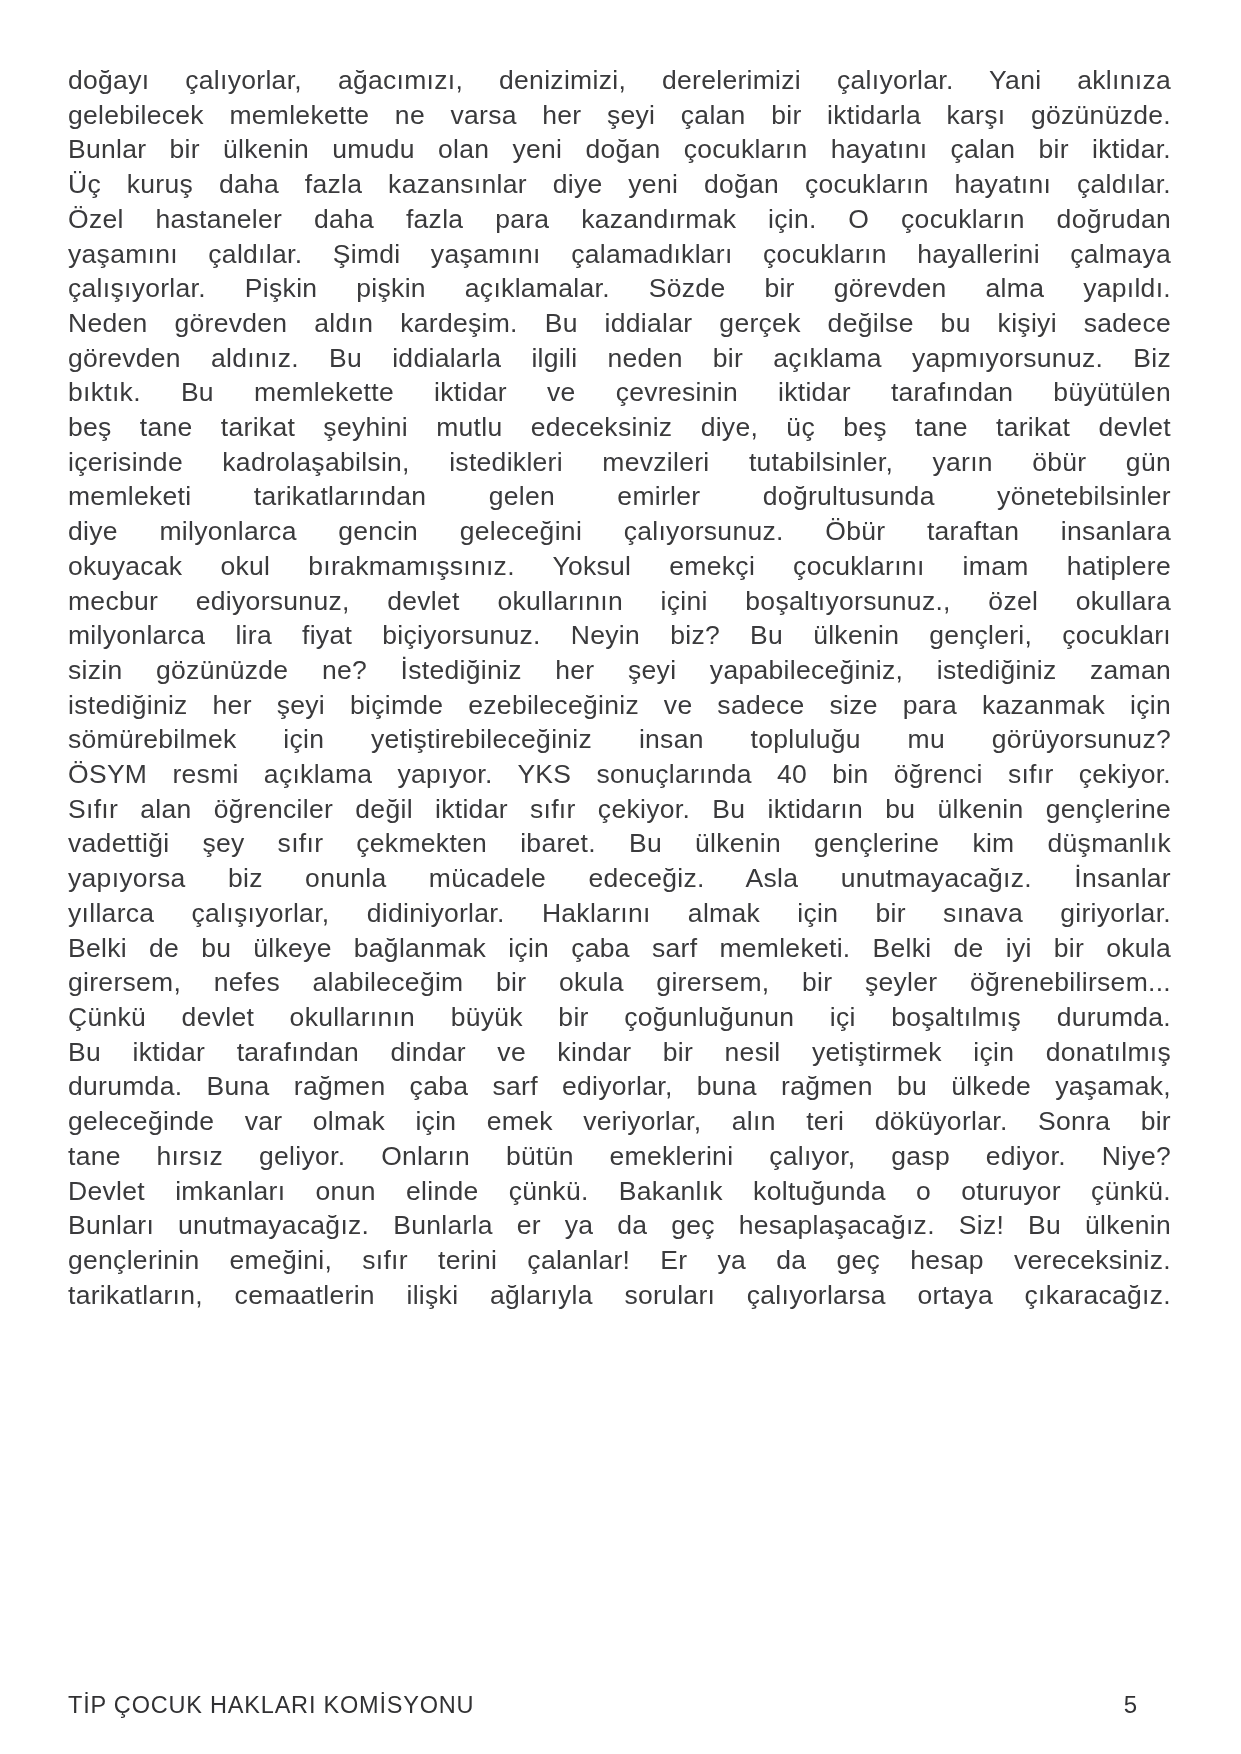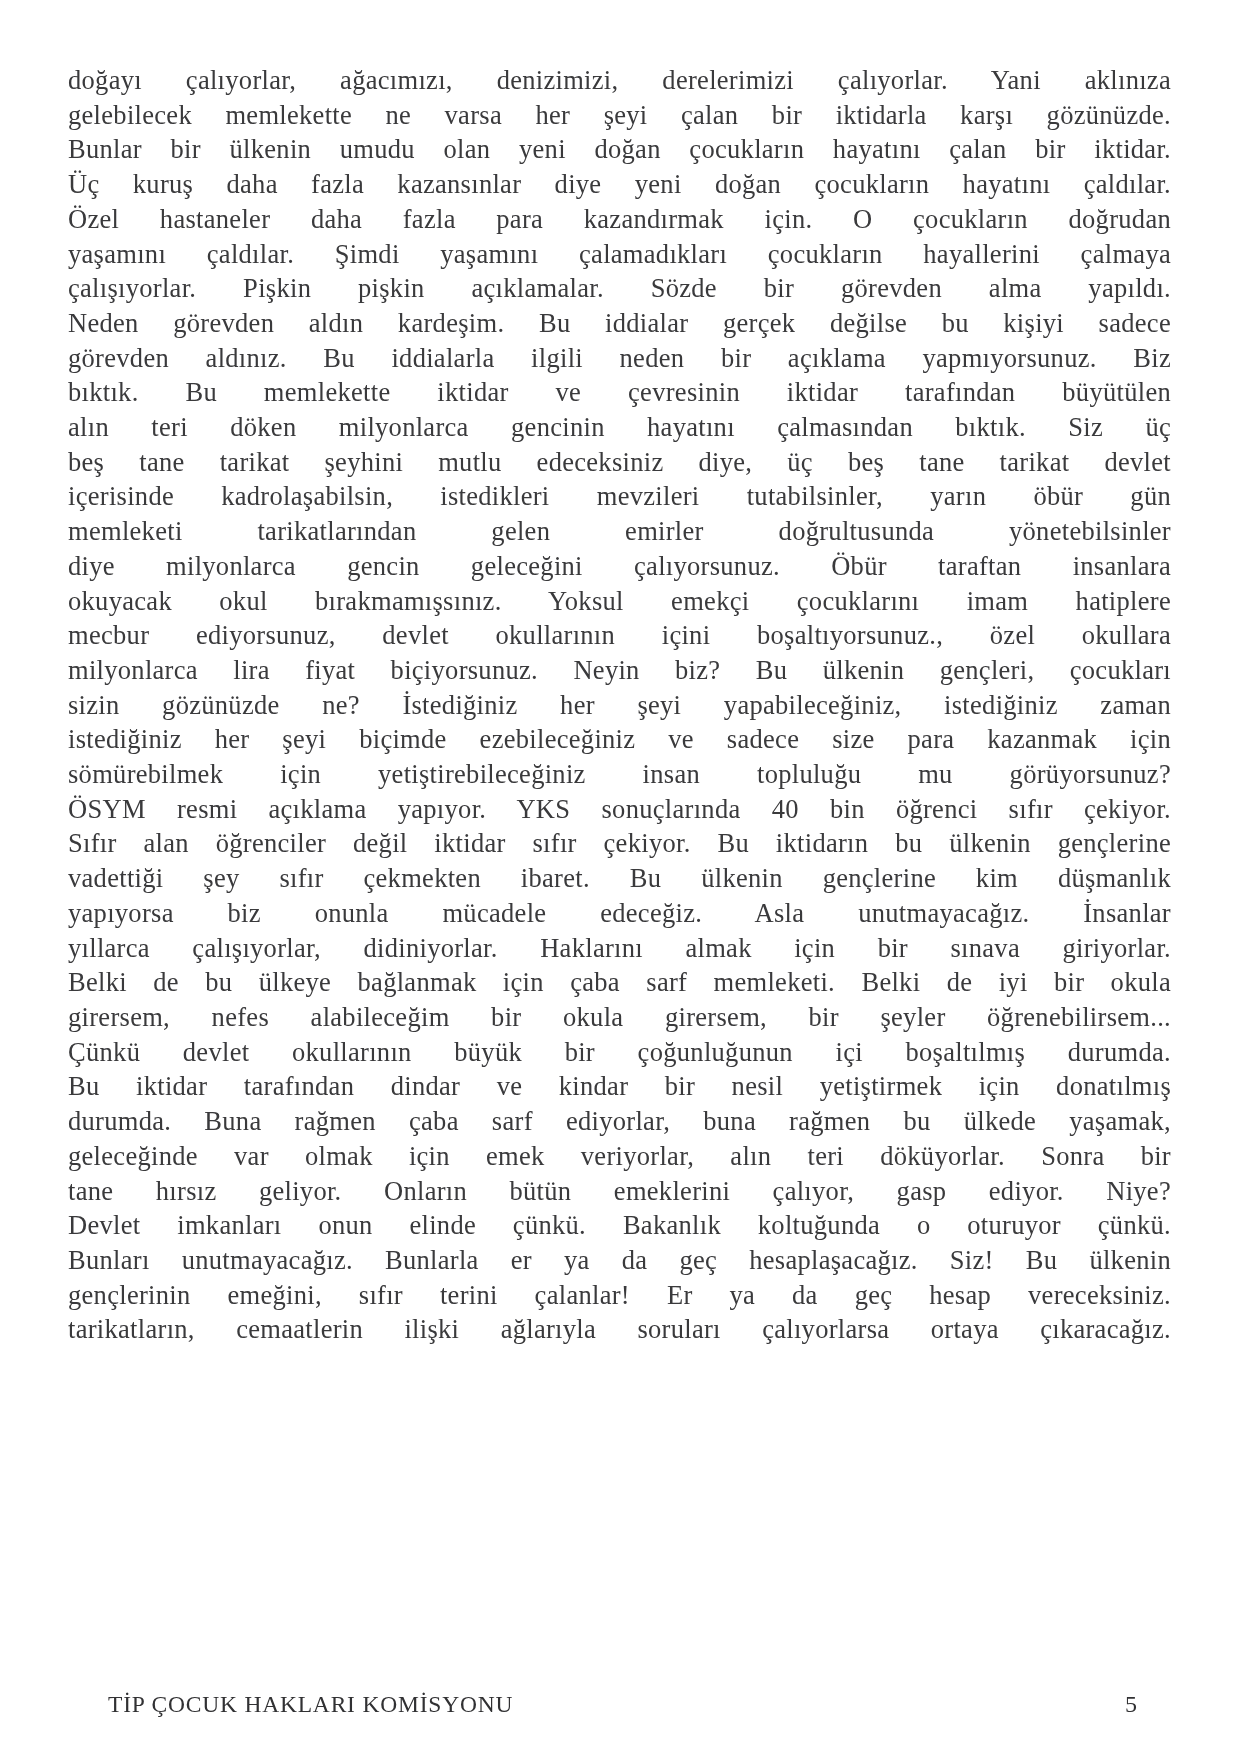--- a/index.html
+++ b/index.html
@@ -6,21 +6,21 @@
     margin: 0;
     padding: 0;
     background: #ffffff;
   }
   .page {
     position: relative;
     width: 1241px;
     height: 1754px;
     background: #ffffff;
     overflow: hidden;
-    font-family: Liberation Serif, serif;
+    font-family: Liberation Sans, sans-serif;
   }
   .body-text {
     position: absolute;
     left: 68px;
     right: 70px;
     top: 63px;
     color: #3a3a3c;
     font-size: 26.5px;
     font-weight: 300;
     line-height: 34.7px;
@@ -39,21 +39,20 @@
     display: flex;
     justify-content: space-between;
     align-items: baseline;
     color: #313133;
   }
   .footer-title {
     font-size: 23.5px;
     font-weight: 300;
     letter-spacing: 0.8px;
     color: #313133;
-    margin-left: 40px;
   }
   .page-number {
     font-size: 24px;
     font-weight: 300;
     color: #313133;
   }
 </style>
 </head>
 <body>
 
@@ -63,21 +62,20 @@
       <div class="body-line">doğayı çalıyorlar, ağacımızı, denizimizi, derelerimizi çalıyorlar. Yani aklınıza</div>
       <div class="body-line">gelebilecek memlekette ne varsa her şeyi çalan bir iktidarla karşı gözünüzde.</div>
       <div class="body-line">Bunlar bir ülkenin umudu olan yeni doğan çocukların hayatını çalan bir iktidar.</div>
       <div class="body-line">Üç kuruş daha fazla kazansınlar diye yeni doğan çocukların hayatını çaldılar.</div>
       <div class="body-line">Özel hastaneler daha fazla para kazandırmak için. O çocukların doğrudan</div>
       <div class="body-line">yaşamını çaldılar. Şimdi yaşamını çalamadıkları çocukların hayallerini çalmaya</div>
       <div class="body-line">çalışıyorlar. Pişkin pişkin açıklamalar. Sözde bir görevden alma yapıldı.</div>
       <div class="body-line">Neden görevden aldın kardeşim. Bu iddialar gerçek değilse bu kişiyi sadece</div>
       <div class="body-line">görevden aldınız. Bu iddialarla ilgili neden bir açıklama yapmıyorsunuz. Biz</div>
       <div class="body-line">bıktık. Bu memlekette iktidar ve çevresinin iktidar tarafından büyütülen</div>
-      <div class="body-line">alın teri döken milyonlarca gencinin hayatını çalmasından bıktık. Siz üç</div>
       <div class="body-line">beş tane tarikat şeyhini mutlu edeceksiniz diye, üç beş tane tarikat devlet</div>
       <div class="body-line">içerisinde kadrolaşabilsin, istedikleri mevzileri tutabilsinler, yarın öbür gün</div>
       <div class="body-line">memleketi tarikatlarından gelen emirler doğrultusunda yönetebilsinler</div>
       <div class="body-line">diye milyonlarca gencin geleceğini çalıyorsunuz. Öbür taraftan insanlara</div>
       <div class="body-line">okuyacak okul bırakmamışsınız. Yoksul emekçi çocuklarını imam hatiplere</div>
       <div class="body-line">mecbur ediyorsunuz, devlet okullarının içini boşaltıyorsunuz., özel okullara</div>
       <div class="body-line">milyonlarca lira fiyat biçiyorsunuz. Neyin biz? Bu ülkenin gençleri, çocukları</div>
       <div class="body-line">sizin gözünüzde ne? İstediğiniz her şeyi yapabileceğiniz, istediğiniz zaman</div>
       <div class="body-line">istediğiniz her şeyi biçimde ezebileceğiniz ve sadece size para kazanmak için</div>
       <div class="body-line">sömürebilmek için yetiştirebileceğiniz insan topluluğu mu görüyorsunuz?</div>

